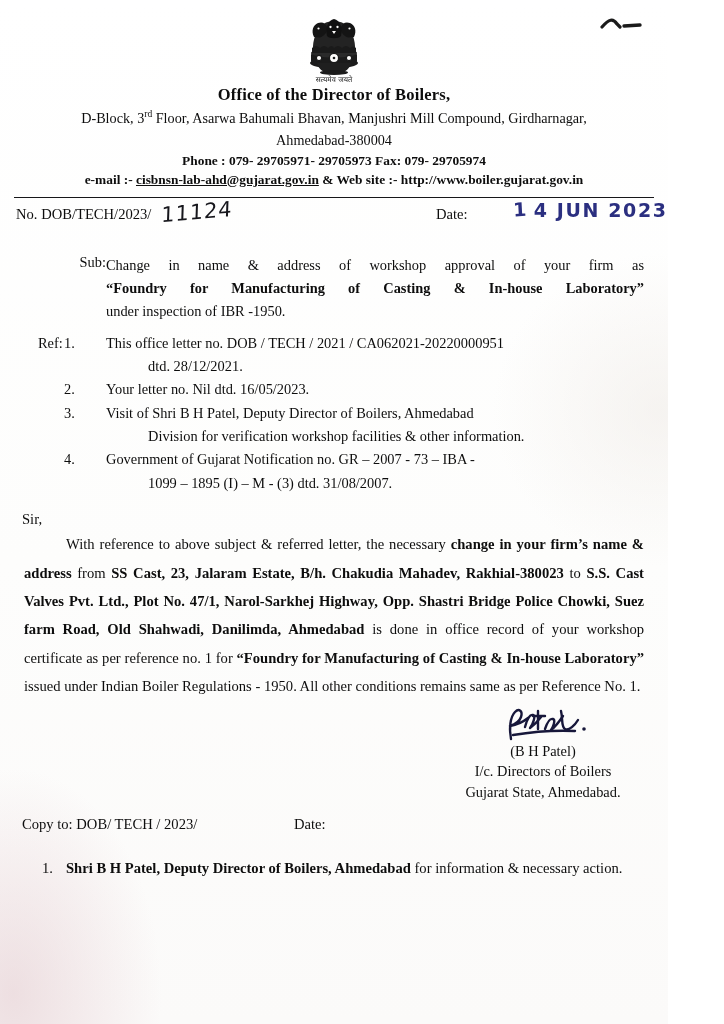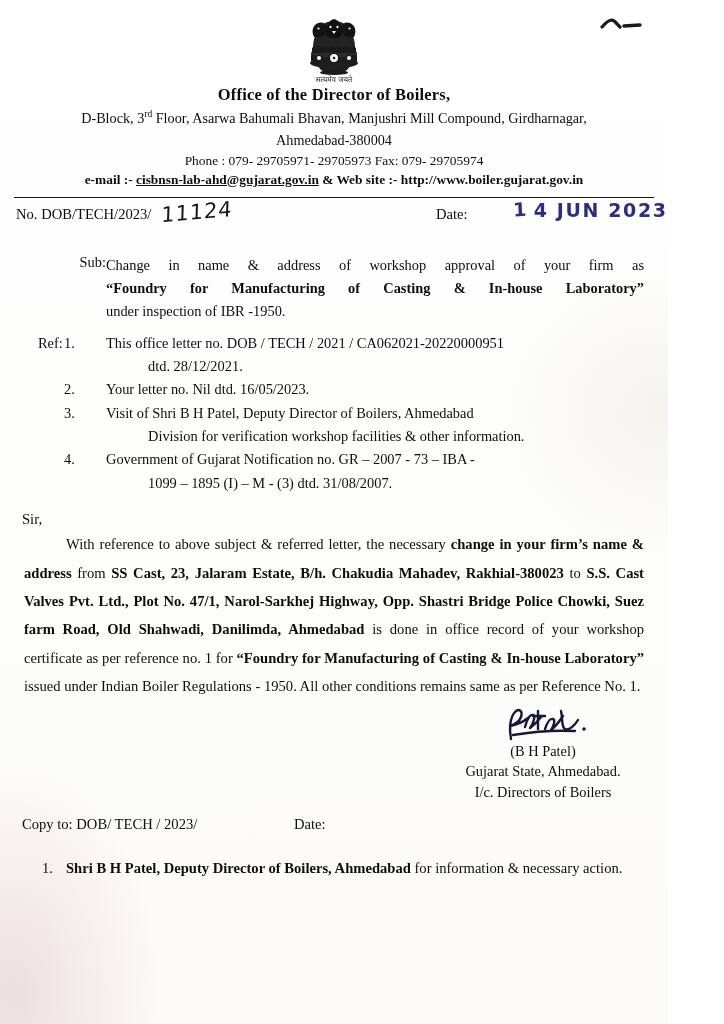--- a/index.html
+++ b/index.html
@@ -63,21 +63,21 @@
     text-align: center;
     font-size: 14.2px;
     line-height: 1.34;
     margin-top: 3px;
     padding: 0 27px;
   }
   .lh-addr sup { font-size: 9.5px; vertical-align: super; }
   .lh-phone {
     text-align: center;
     font-size: 13.4px;
-    font-weight: normal;
+    font-weight: bold;
     margin-top: 3px;
   }
   .lh-mail {
     text-align: center;
     font-size: 13.4px;
     font-weight: bold;
     margin-top: 3px;
   }
   .lh-mail .u { text-decoration: underline; margin-top: 11px; }
 
@@ -310,22 +310,22 @@
           <path d="M28 34 C26 24, 27 12, 32 7 C36 3, 40 6, 38 12 C36 18, 30 20, 27 21 C33 20, 40 17, 45 13"></path>
           <path d="M42 22 C44 14, 47 9, 50 10 C53 11, 50 19, 47 23 C51 20, 55 16, 58 12"></path>
           <path d="M55 6 L55 24 M50 11 L62 11"></path>
           <path d="M62 24 C64 18, 67 13, 70 14 C73 15, 70 22, 68 25 C72 22, 76 17, 80 11"></path>
           <path d="M78 6 C80 14, 78 22, 82 24 C86 26, 92 20, 95 15"></path>
           <path d="M30 30 C48 27, 70 25, 92 26"></path>
         </g>
         <circle cx="101" cy="24" r="1.8" fill="#17173a"></circle>
       </svg>
       <div>(B H Patel)</div>
+      <div>I/c. Directors of Boilers</div>
       <div>Gujarat State, Ahmedabad.</div>
-      <div>I/c. Directors of Boilers</div>
     </div>
 
     <div class="copy-row">
       <span>Copy to:  DOB/ TECH / 2023/</span>
       <span class="copy-date">Date:</span>
     </div>
 
     <div class="copy-list">
       <div class="copy-item"><span class="num">1.</span><b>Shri B H Patel, Deputy Director of Boilers, Ahmedabad</b><span> for information &amp; necessary action.</span></div>
     </div>

